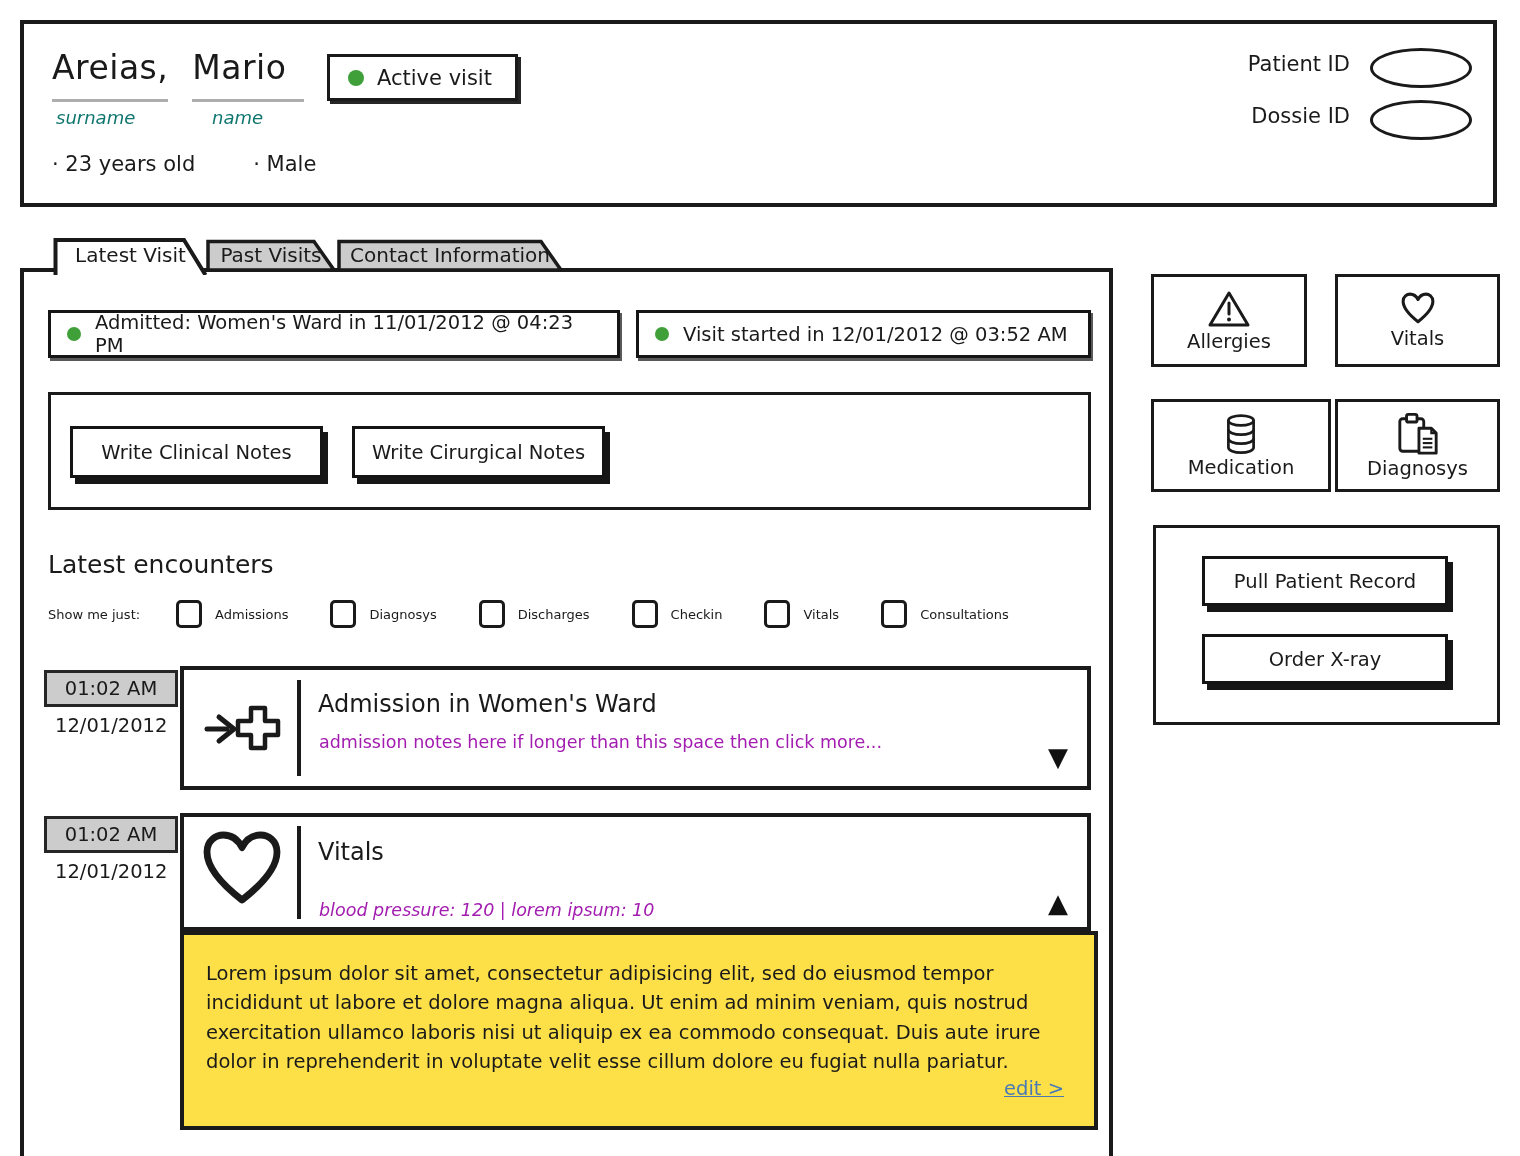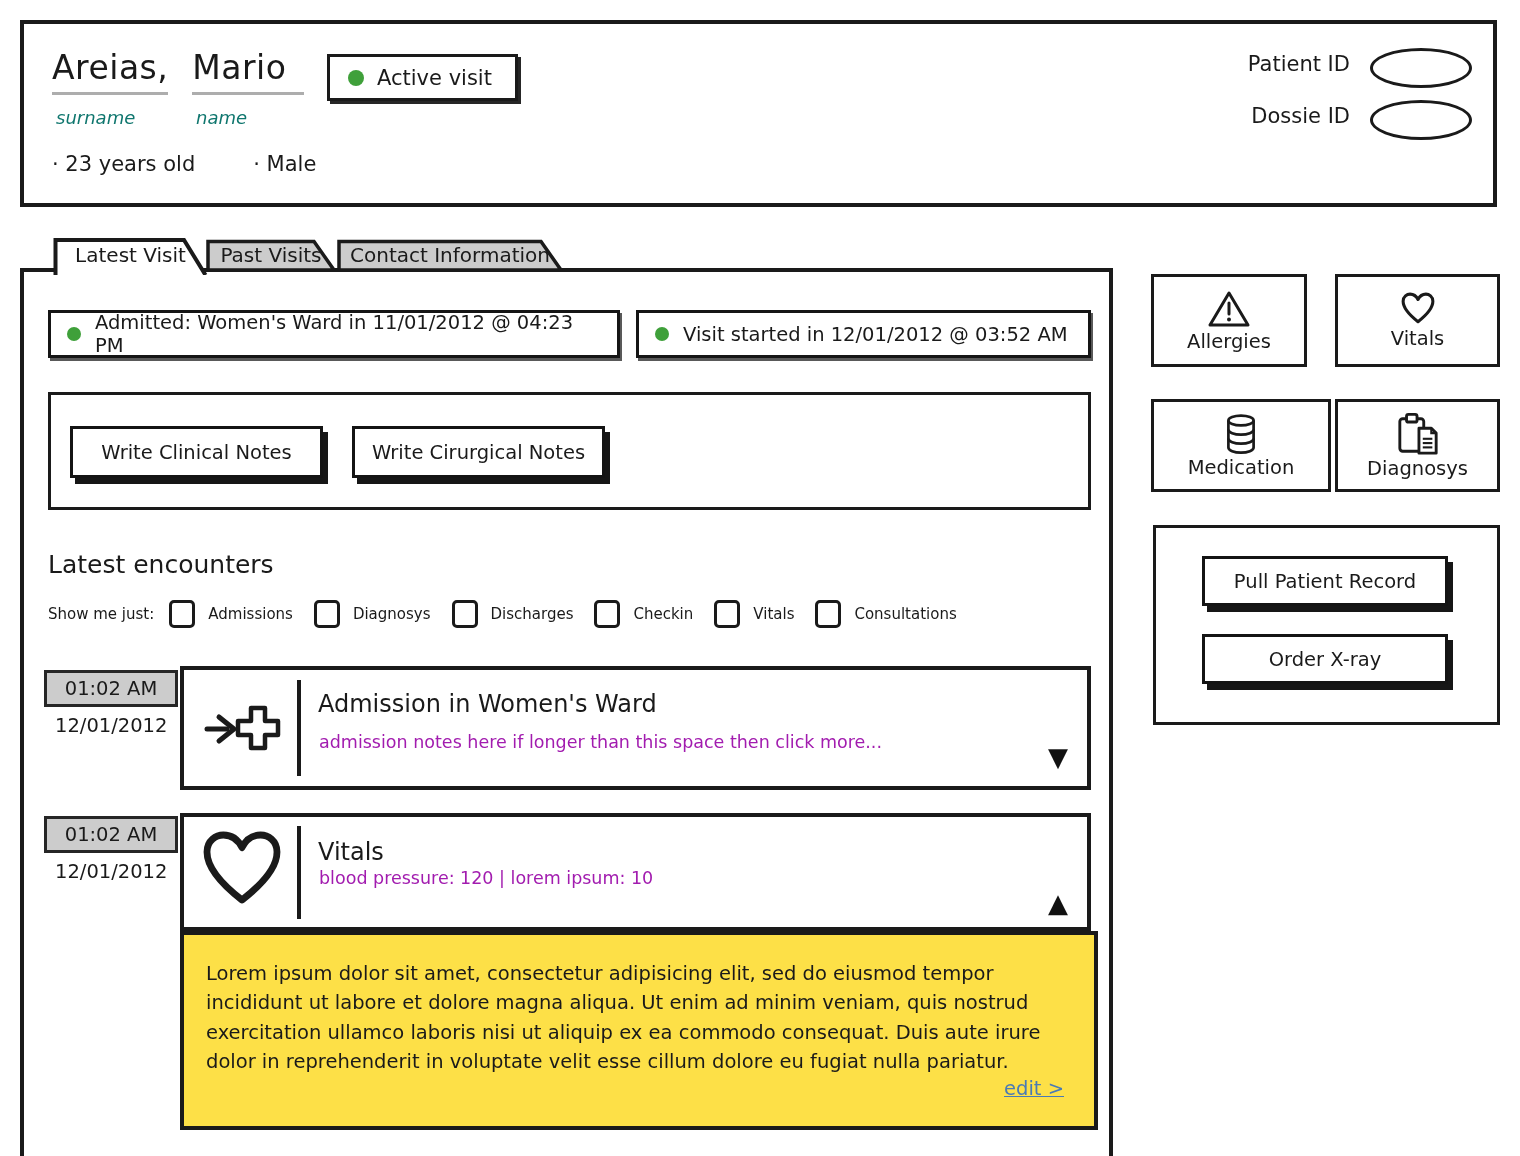--- a/index.html
+++ b/index.html
@@ -3,21 +3,21 @@
 <meta charset="utf-8">
 <style>
   html,body{margin:0;padding:0;background:#fff;}
   #app{position:relative;width:1520px;height:1156px;overflow:hidden;background:#fff;
        font-family:"DejaVu Sans","Liberation Sans",sans-serif;color:#1a1a1a;}
   .abs{position:absolute;box-sizing:border-box;}
 
   
   .header-box{left:20px;top:20px;width:1477px;height:187px;border:4px solid #1a1a1a;}
   .name-row{left:48px;top:44px;display:flex;gap:24px;font-size:33px;letter-spacing:.5px;}
-  .name-part{display:inline-block;min-width:112px;padding-bottom:5px;border-bottom:3px solid #adadad;}
+  .name-part{display:inline-block;min-width:112px;padding-bottom:12px;border-bottom:3px solid #adadad;}
   .field-label{font-size:18px;font-style:italic;color:#0f766e;}
   .active-badge{left:327px;top:52px;width:191px;height:47px;border:3px solid #1a1a1a;background:#fff;
       box-shadow:3px 3px 0 rgba(0,0,0,.85);display:flex;align-items:center;gap:13px;padding-left:18px;font-size:21px;}
   .dot{width:16px;height:16px;border-radius:50%;background:#3fa03a;flex:0 0 auto;}
   .demo-row{left:50px;top:150px;display:flex;gap:58px;font-size:21px;}
   .id-label{font-size:21px;text-align:right;width:110px;}
   .oval{border:3px solid #1a1a1a;border-radius:50%;background:#fff;}
 
   
   .tab{position:absolute;}
@@ -29,21 +29,21 @@
 
   .status-bar{height:48px;border:3.5px solid #151515;background:#fff;box-shadow:2px 3px 0 rgba(0,0,0,.65);
       display:flex;align-items:center;gap:14px;padding:0 16px;font-size:19.5px;}
   .status-bar .dot{width:14px;height:14px;}
 
   .notes-box{left:48px;top:392px;width:1043px;height:118px;border:3.5px solid #1a1a1a;background:#fff;}
   .btn{border:3.5px solid #141414;background:#fff;box-shadow:5px 6px 0 #161616;
       display:flex;align-items:center;justify-content:center;font-size:19.5px;cursor:pointer;}
 
   .section-title{left:48px;top:550px;font-size:25px;}
-  .filter-row{left:48px;top:600px;display:flex;align-items:center;gap:21px;font-size:15px;white-space:nowrap;text-align:right;}
+  .filter-row{left:48px;top:600px;display:flex;align-items:center;gap:42px;font-size:13px;white-space:nowrap;text-align:right;}
   .filter-item{display:flex;align-items:center;gap:13px;}
   .checkbox{width:20px;height:22px;border:3px solid #1a1a1a;border-radius:5px;background:#fff;flex:0 0 auto;}
 
   .time-badge{width:134px;height:37px;background:#cccccc;border:3px solid #262626;
       display:flex;align-items:center;justify-content:center;font-size:19.5px;}
   .date-label{font-size:19.5px;}
   .enc-card{border:4px solid #1a1a1a;background:#fff;}
   .enc-divider{width:3.5px;background:#1a1a1a;}
   .enc-title{font-size:24px;}
   .enc-sub{font-size:17.5px;color:#a21caf;}
@@ -61,21 +61,21 @@
 <body>
 
 <div id="app">
 
   <div class="abs header-box">
     <div class="abs name-row" style="left:28px;top:24px;">
       <span class="name-part">Areias,</span>
       <span class="name-part">Mario</span>
     </div>
     <span class="abs field-label" style="left:32px;top:83px;">surname</span>
-    <span class="abs field-label" style="left:172px;top:83px;">name</span>
+    <span class="abs field-label" style="left:188px;top:83px;">name</span>
 
     <div class="abs active-badge" style="left:303px;top:30px;">
       <span class="dot"></span>
       <span>Active visit</span>
     </div>
 
     <div class="abs demo-row" style="left:28px;top:128px;">
       <span>· 23 years old</span>
       <span>· Male</span>
     </div>
@@ -174,21 +174,21 @@
     <span>01:02 AM</span>
   </div>
   <span class="abs date-label" style="left:55px;top:860px;">12/01/2012</span>
 
   <div class="abs enc-card" style="left:180px;top:813px;width:911px;height:118px;"></div>
   <svg class="abs" style="left:201px;top:830px;" width="82" height="80" viewBox="0 0 41 40">
     <path d="M20.5 35 C7 24.5 3 17 3 11 C3 5.2 7.6 2.5 11.2 2.5 C15.1 2.5 18.4 4.6 20.5 8.8 C22.6 4.6 25.9 2.5 29.8 2.5 C33.4 2.5 38 5.2 38 11 C38 17 34 24.5 20.5 35 Z" fill="none" stroke="#1a1a1a" stroke-width="3.4" stroke-linejoin="round"></path>
   </svg>
   <div class="abs enc-divider" style="left:297px;top:826px;height:93px;"></div>
   <div class="abs enc-title" style="left:318px;top:838px;">Vitals</div>
-  <div class="abs enc-sub" style="left:319px;top:868px;">blood pressure: 120 | lorem ipsum: 10</div>
+  <div class="abs enc-sub" style="left:319px;top:900px;font-style:italic;">blood pressure: 120 | lorem ipsum: 10</div>
   <span class="abs caret" style="left:1048px;top:890px;">▲</span>
 
   <div class="abs details-box">
     <div class="details-text">Lorem ipsum dolor sit amet, consectetur adipisicing elit, sed do eiusmod tempor incididunt ut labore et dolore magna aliqua. Ut enim ad minim veniam, quis nostrud exercitation ullamco laboris nisi ut aliquip ex ea commodo consequat. Duis aute irure dolor in reprehenderit in voluptate velit esse cillum dolore eu fugiat nulla pariatur.</div>
     <span class="edit-link">edit &gt;</span>
   </div>
 
   <div class="abs tile" style="left:1151px;top:274px;width:156px;height:93px;">
     <svg width="44" height="40" viewBox="0 0 44 40">
       <path d="M22 4 L41 36 H3 Z" fill="none" stroke="#1a1a1a" stroke-width="3" stroke-linejoin="round"></path>

